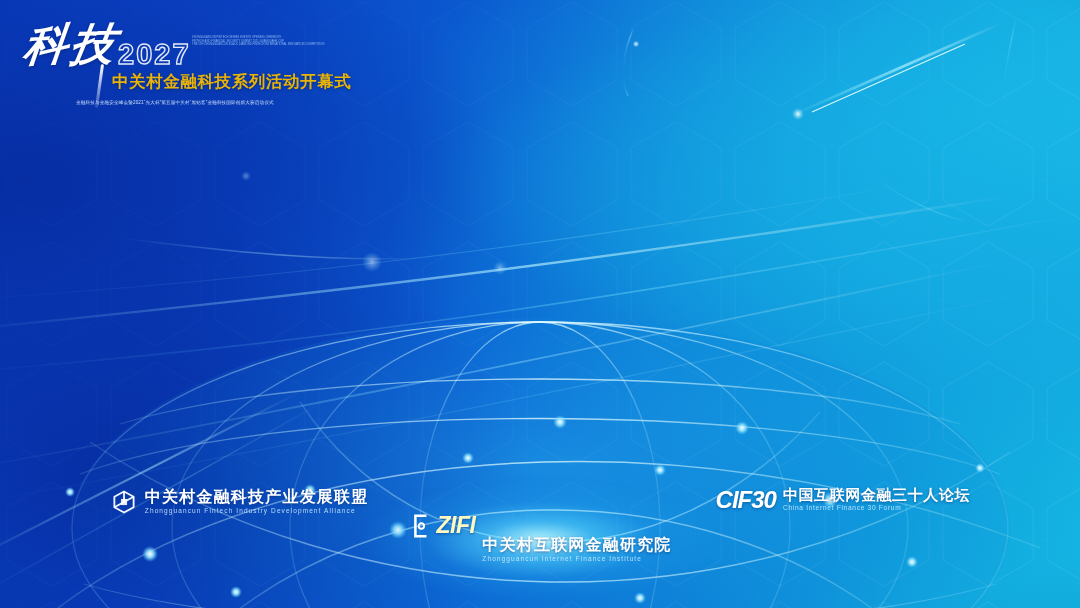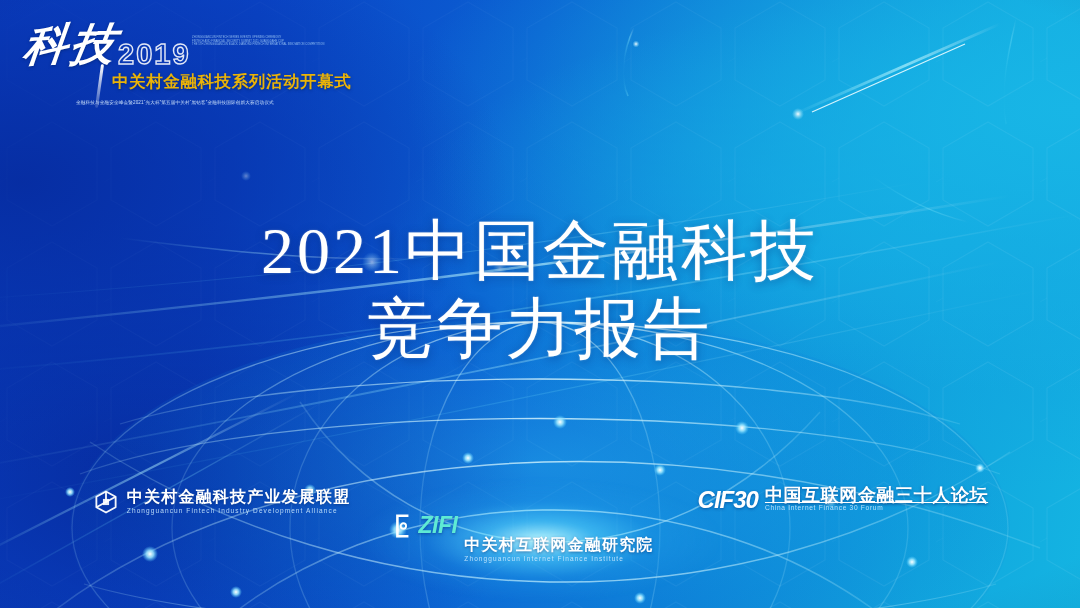--- a/index.html
+++ b/index.html
@@ -129,33 +129,33 @@
     white-space:nowrap;
     text-shadow:0 1px 3px rgba(0,40,110,.55);
   }
   .logo-en{
     color:rgba(205,234,255,.88);
     font-size:6.5px;letter-spacing:1.1px;line-height:10px;
     white-space:nowrap;
   }
   .logo-wordmark{
     font-family:"Liberation Sans",sans-serif;
-    color:#5eead4;font-weight:700;font-style:italic;
+    color:#fef9c3;font-weight:700;font-style:italic;
     font-size:23px;letter-spacing:-.5px;line-height:23px;
     white-space:nowrap;
     text-shadow:0 1px 3px rgba(0,40,110,.5);
   }
   .logo-cif{
     font-family:"Liberation Sans",sans-serif;
     color:#ffffff;font-weight:700;font-style:italic;
     font-size:24px;letter-spacing:-1px;line-height:20px;
     white-space:nowrap;
     text-shadow:0 1px 3px rgba(0,40,110,.5);
   }
-  .logo-cif-text .logo-cn{font-size:18px;letter-spacing:.6px;line-height:16px;text-decoration:underline;}
+  .logo-cif-text .logo-cn{font-size:15px;letter-spacing:.6px;line-height:16px;}
   .logo-cif-text .logo-en{font-size:6.6px;letter-spacing:.7px;}
   .logo-zifi-text .logo-cn{font-size:16px;margin-top:48px;}
 </style>
 </head>
 <body>
 
 <div id="poster">
 
   <div class="bg-base"></div>
   <div class="bg-dark-left"></div>
@@ -285,32 +285,28 @@
     <div class="globe-glow"></div>
   </div>
 
   <div class="bg-vignette"></div>
 
   <div class="banner">
     <div class="banner-ke">
       <span class="c1">科</span><span class="c2">技</span>
     </div>
     <div class="banner-stroke"></div>
-    <div class="banner-year">2019</div>
+    <div class="banner-year">2027</div>
     <div class="banner-en">ZHONGGUANCUN FINTECH SERIES EVENTS OPENING CEREMONY
 FINTECH AND FINANCIAL SECURITY SUMMIT 2021 GUANGDAHE CUP
 THE 5TH ZHONGGUANCUN BLACK DIAMOND FINTECH INTERNATIONAL INNOVATION COMPETITION</div>
     <div class="banner-main">中关村金融科技系列活动开幕式</div>
     <div class="banner-sub">金融科技与金融安全峰会暨2021“光大杯”第五届中关村“黑钻客”金融科技国际创新大赛启动仪式</div>
   </div>
 
-  <div class="title-wrap">
-    <div class="title-line">2021中国金融科技</div>
-    <div class="title-line">竞争力报告</div>
-  </div>
 
   <div class="logos">
 
     <div class="logo">
       <svg class="logo-mark" width="28" height="28" viewBox="0 0 32 32">
         <g fill="none" stroke="#ffffff" stroke-width="2.1" stroke-linejoin="round">
           <path d="M16 4 L27 10 L27 22 L16 28 L5 22 L5 10 Z" opacity=".95"></path>
           <path d="M16 4 L16 16 L5 22" opacity=".95"></path>
           <path d="M16 16 L27 10" opacity=".95"></path>
         </g>

